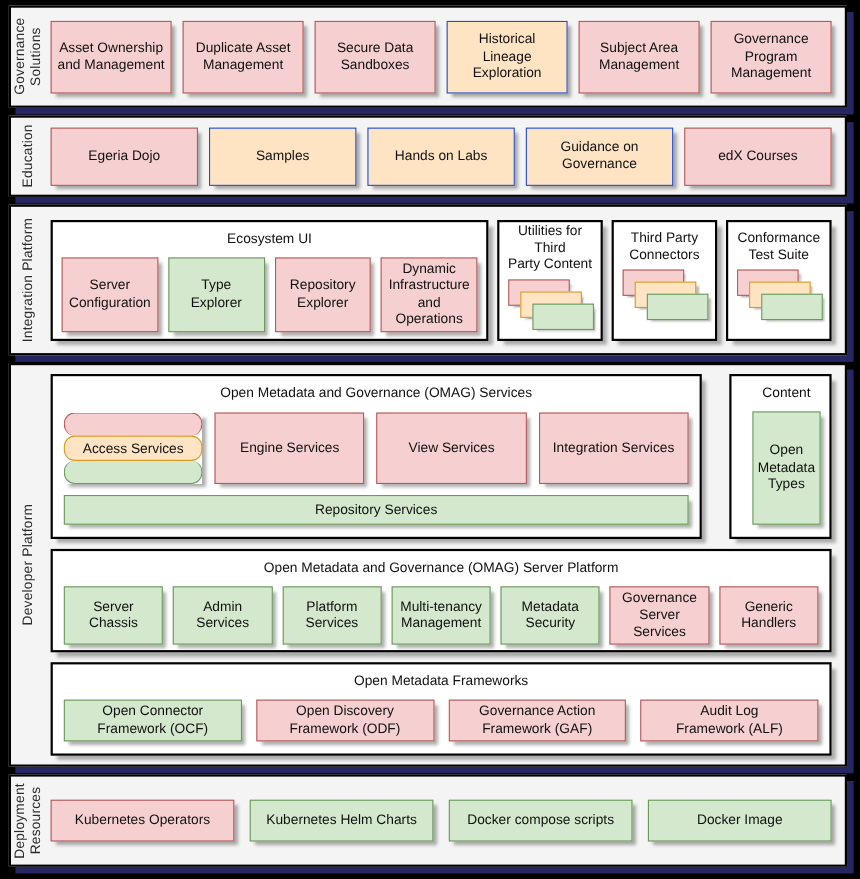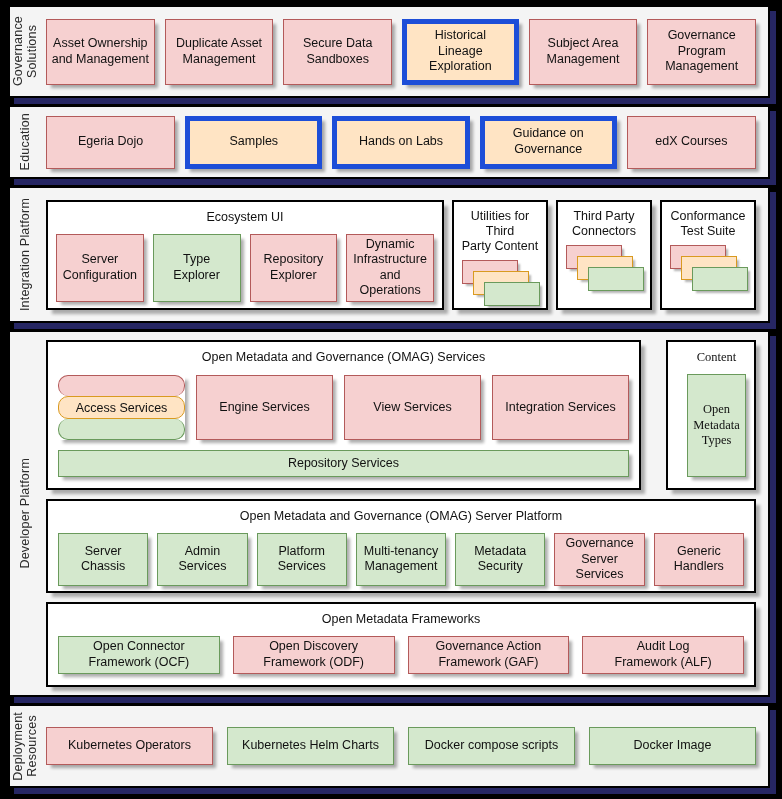--- a/index.html
+++ b/index.html
@@ -79,21 +79,21 @@
     justify-content: center;
     text-align: center;
     font-size: 12.5px;
     line-height: 1.25;
     color: #111111;
     box-shadow: 4px 4px 3px -1px rgba(0,0,0,0.32);
     padding: 2px 4px;
     white-space: pre-line;
   }
   .box.pink   { background: #f6d0d0; border: 1px solid #b35a5a; }
-  .box.peach  { background: #ffe4c4; border: 5px solid #1d4ed8; }
+  .box.peach  { background: #ffe4c4; border: 1px solid #1d4ed8; }
   .box.green  { background: #d4e8cd; border: 1px solid #6a9a5c; }
 
   
   .container-box {
     background: #ffffff;
     border: 2px solid #000000;
     box-sizing: border-box;
     box-shadow: 5px 5px 3px -1px rgba(0,0,0,0.30);
     display: flex;
     flex-direction: column;
@@ -128,21 +128,21 @@
   #ecosystem-ui .container-title { margin-bottom: 9px; }
   #ecosystem-ui .inner-row {
     display: flex; flex-direction: row; gap: 9px;
     width: 100%; flex: 1 1 auto;
   }
   #ecosystem-ui .inner-row .box { flex: 1 1 0; }
 
   .stack-panel {
     flex: 0 0 96px;
     padding: 7px 6px 8px 6px;
-    justify-content: space-between;
+    justify-content: flex-end;
   }
   .stack-panel .container-title { margin-bottom: 6px; }
   .card-stack {
     position: relative;
     width: 100%;
     flex: 1 1 auto;
     min-height: 46px;
   }
   .card-stack .card {
     position: absolute;
@@ -177,21 +177,21 @@
     display: flex;
     flex-direction: column;
     box-shadow: 4px 4px 3px -1px rgba(0,0,0,0.32);
   }
   .layered .layer { flex: 1 1 0; box-sizing: border-box; display:flex; align-items:center; justify-content:center;border-radius:10px; }
   .layered .layer.pink  { background:#f6d0d0; border:1px solid #b35a5a; border-bottom:none; }
   .layered .layer.peach { background:#ffe4c4; border:1px solid #d99a20; }
   .layered .layer.green { background:#d4e8cd; border:1px solid #6a9a5c; border-top:none; }
   .layered .layer-text { font-size: 12.5px; color:#111111; }
 
-  #content-panel { flex: 0 0 90px; padding: 8px 8px 11px 19px; font-family: Liberation Serif, serif; }
+  #content-panel { flex: 0 0 90px; padding: 8px 8px 11px 19px; }
   #content-panel .container-title { margin-bottom: 9px; }
   #content-panel .box { width: 100%; flex: 1 1 auto; }
 
   #omag-server-platform { height: 94px; padding: 8px 10px 11px 10px; }
   #omag-server-platform .container-title { margin-bottom: 9px; }
   #omag-server-platform .sp-row {
     display: flex; flex-direction: row; gap: 9px; width: 100%; flex: 1 1 auto;
   }
   #omag-server-platform .sp-row > .box { flex: 1 1 0; }
 

